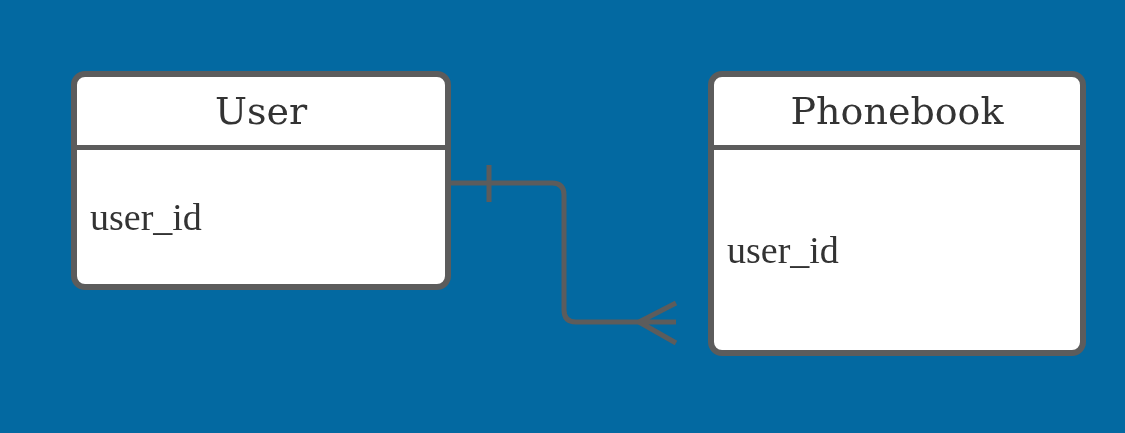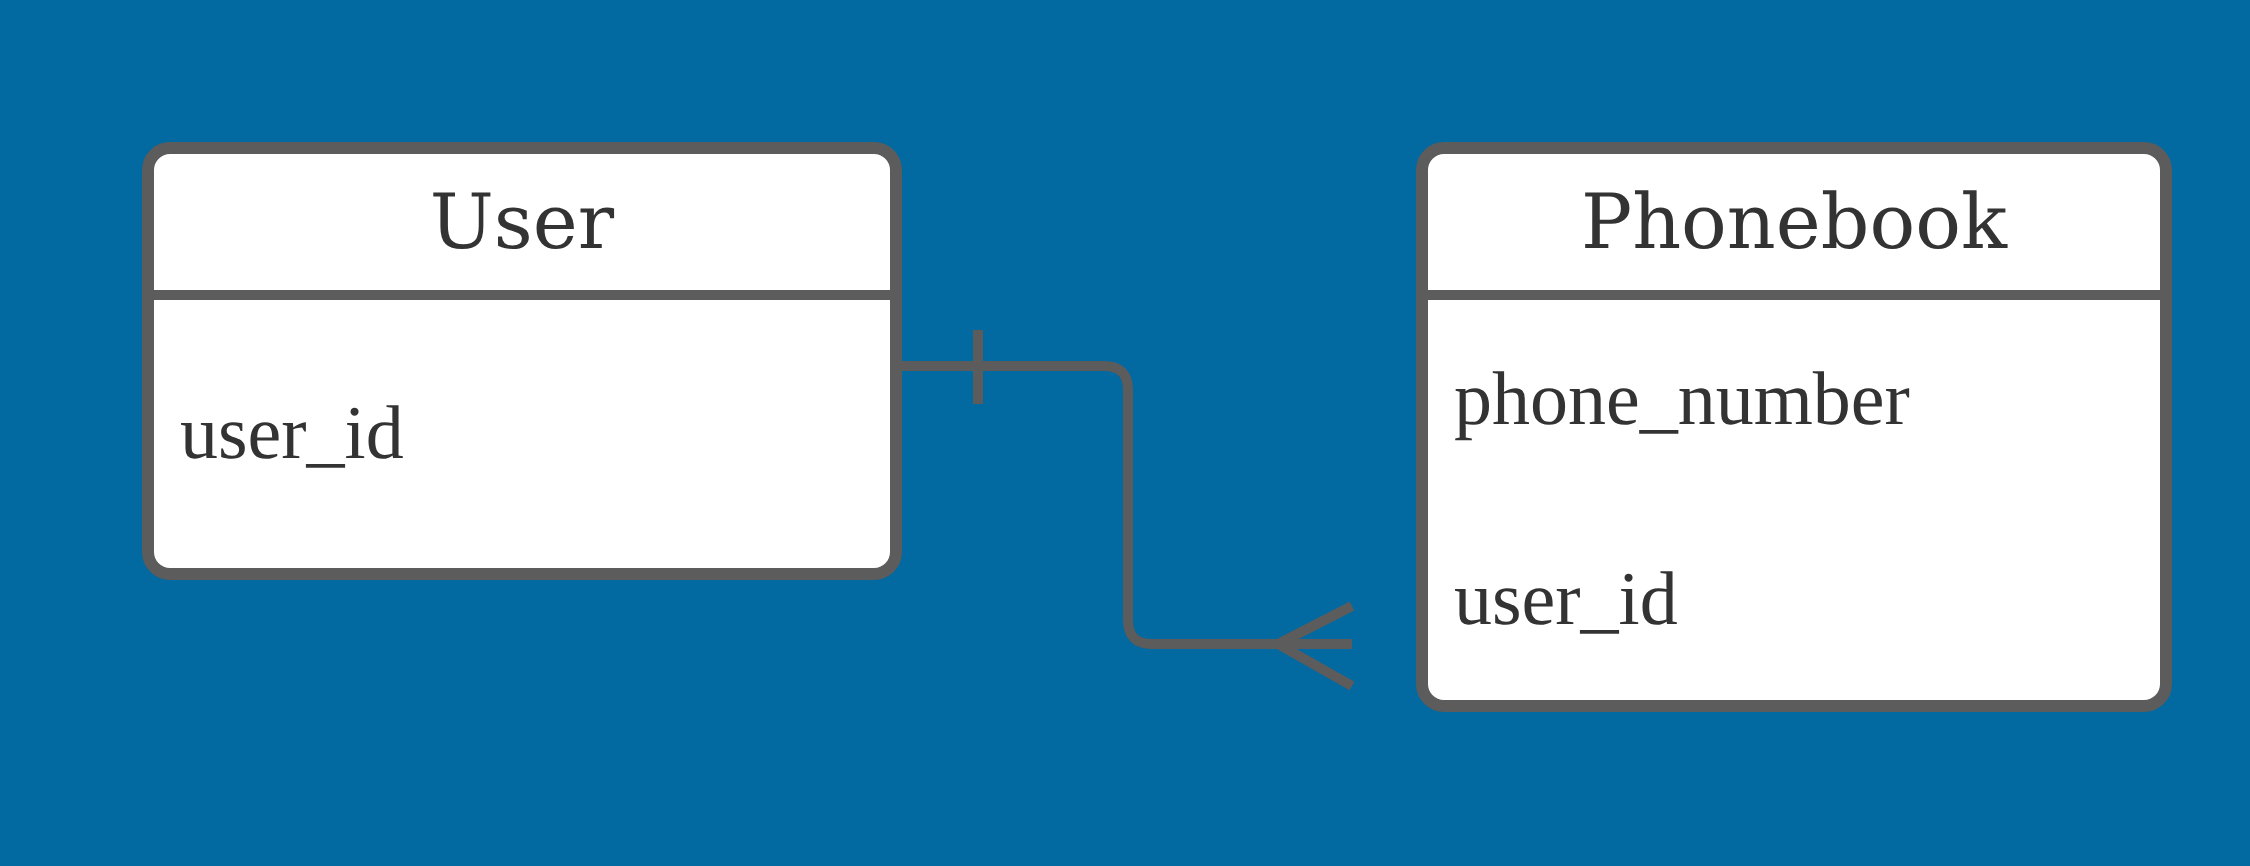--- a/index.html
+++ b/index.html
@@ -75,18 +75,17 @@
   <div class="entity" id="entity-user">
     <div class="entity-header">User</div>
     <div class="entity-body">
       <div class="field-row">user_id</div>
     </div>
   </div>
 
   <div class="entity" id="entity-phonebook">
     <div class="entity-header">Phonebook</div>
     <div class="entity-body">
-      <div class="field-row">phone_number</div>
       <div class="field-row">user_id</div>
     </div>
   </div>
 
 </div>
 
 </body></html>

